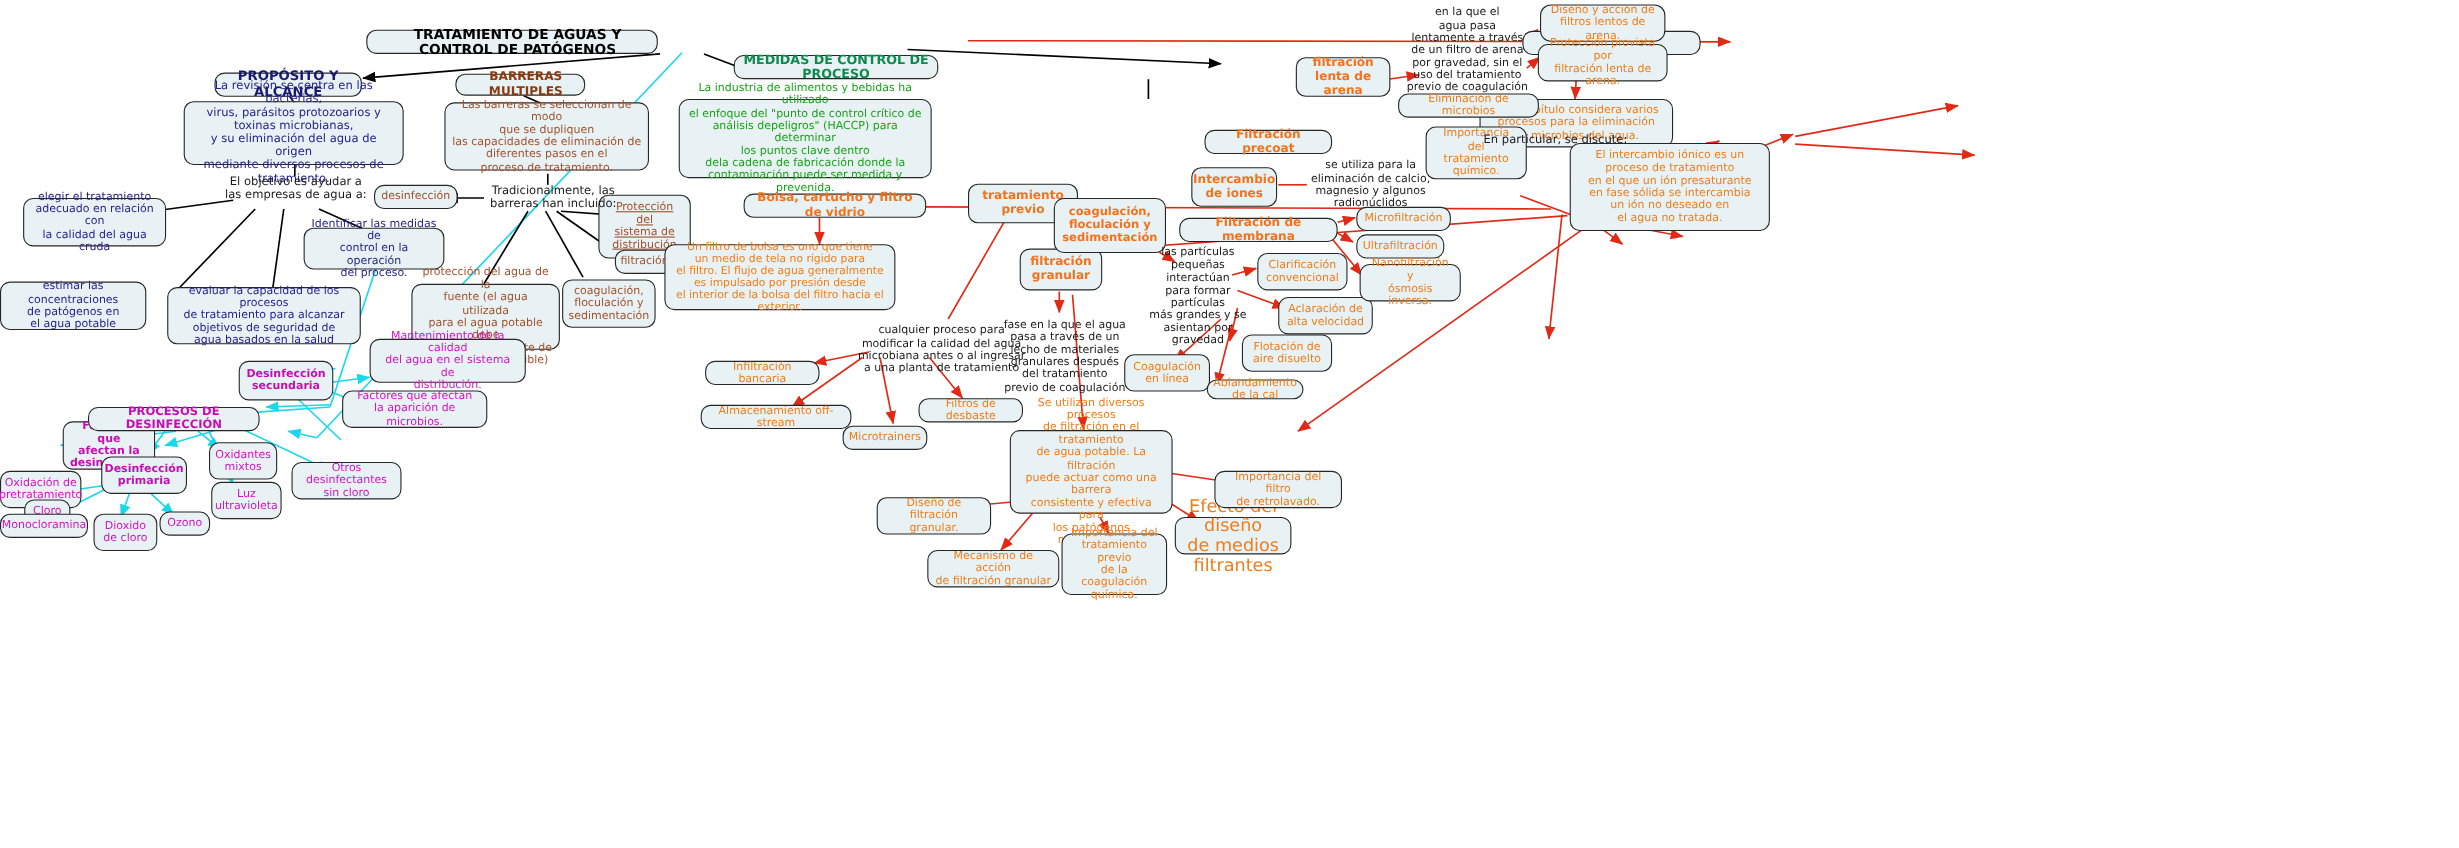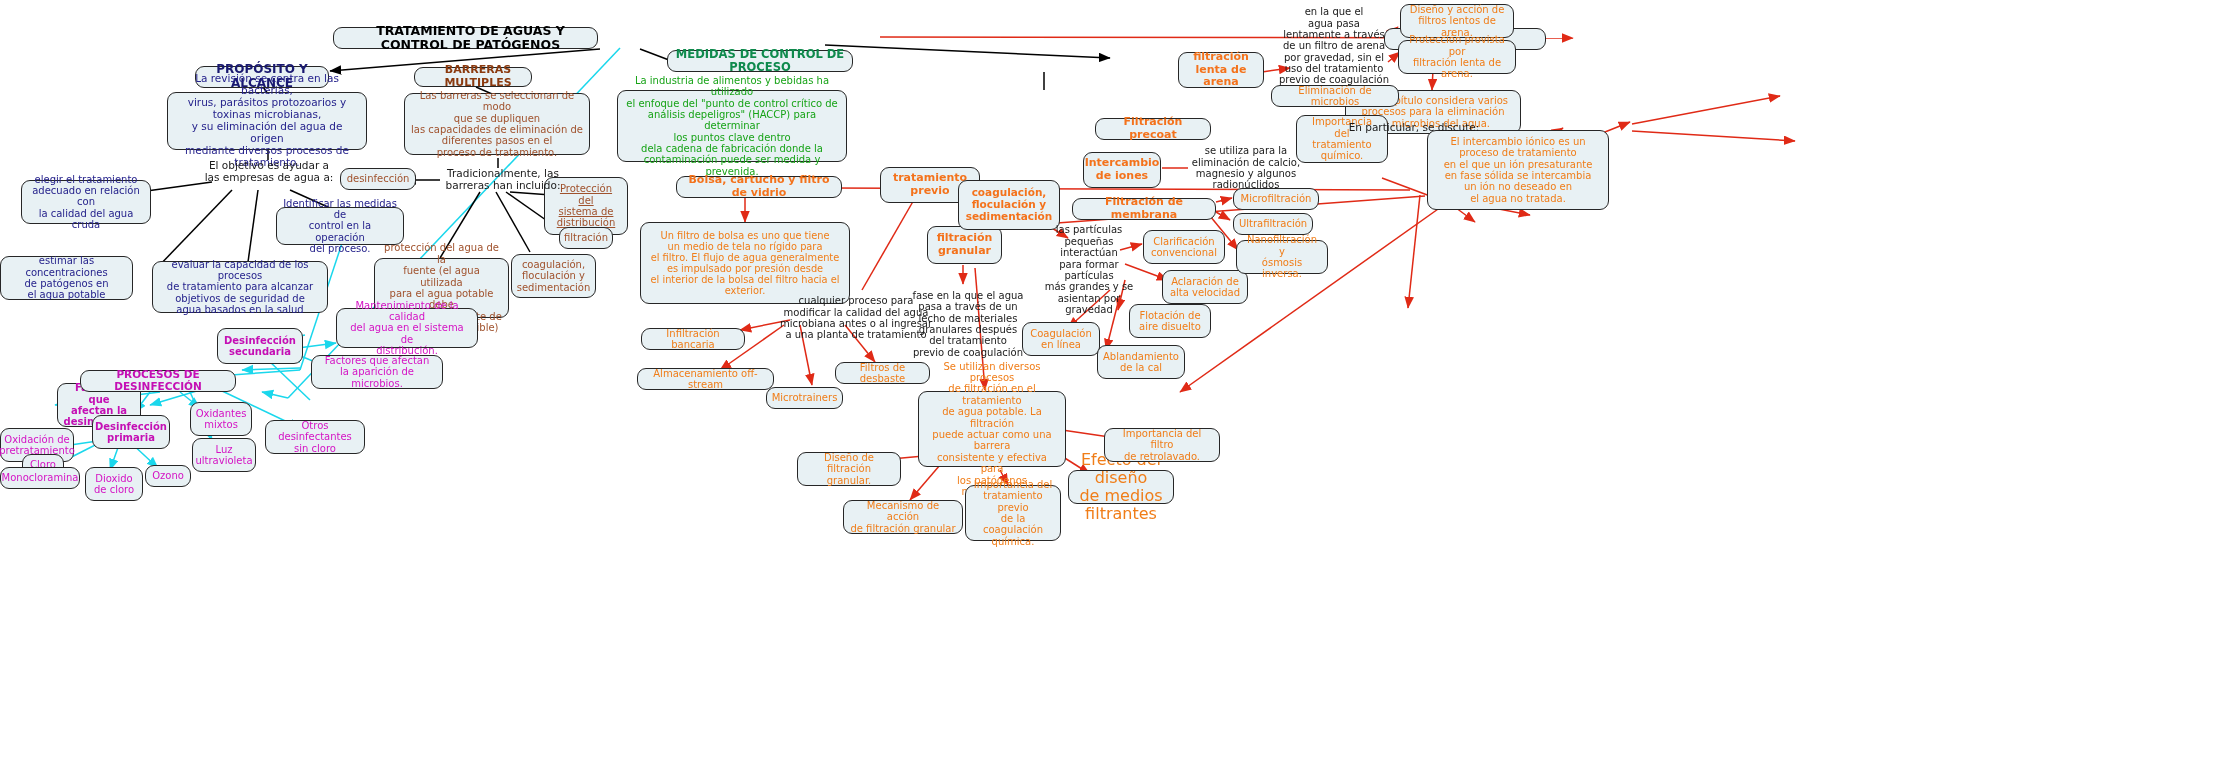--- a/index.html
+++ b/index.html
@@ -282,21 +282,21 @@
   <div class="node t-orangeb" style="left:1384px;top:28px;width:162px;height:22px;font-size:11.5px;">PROCESOS DE ELIMINACIÓN</div>
 
   <div class="node t-orange" style="left:1345px;top:90px;width:176px;height:44px;font-size:10px;">Este capítulo considera varios
 procesos para la eliminación
 de microbios del agua.</div>
 
   <div class="lbl" style="left:1340px;top:120px;width:148px;height:16px;font-size:10.5px;">En particular, se discute:</div>
 
   <div class="node t-orangeb" style="left:676px;top:176px;width:166px;height:22px;font-size:11px;">Bolsa, cartucho y filtro de vidrio</div>
 
-  <div class="node t-orange" style="left:640px;top:222px;width:210px;height:82px;font-size:9.8px;">Un filtro de bolsa es uno que tiene
+  <div class="node t-orange" style="left:604px;top:222px;width:210px;height:60px;font-size:9.8px;">Un filtro de bolsa es uno que tiene
 un medio de tela no rígido para
 el filtro. El flujo de agua generalmente
 es impulsado por presión desde
 el interior de la bolsa del filtro hacia el exterior.</div>
 
   <div class="node t-orangeb" style="left:880px;top:167px;width:100px;height:36px;font-size:11px;">tratamiento
 previo</div>
 
   <div class="lbl" style="left:770px;top:293px;width:172px;height:50px;font-size:10px;">cualquier  proceso para
 modificar la calidad  del agua
@@ -360,35 +360,35 @@
 
   <div class="node t-orange" style="left:1162px;top:270px;width:86px;height:34px;font-size:10px;">Aclaración de
 alta velocidad</div>
 
   <div class="node t-orange" style="left:1129px;top:304px;width:82px;height:34px;font-size:10px;">Flotación de
 aire disuelto</div>
 
   <div class="node t-orange" style="left:1022px;top:322px;width:78px;height:34px;font-size:10px;">Coagulación
 en línea</div>
 
-  <div class="node t-orange" style="left:1097px;top:345px;width:88px;height:34px;font-size:10px;">Ablandamiento
+  <div class="node t-orange" style="left:1097px;top:345px;width:88px;height:18px;font-size:10px;">Ablandamiento
 de la cal</div>
 
   <div class="node t-orangeb" style="left:1178px;top:52px;width:86px;height:36px;font-size:11px;">filtración
 lenta de arena</div>
 
   <div class="lbl" style="left:1274px;top:5px;width:120px;height:82px;font-size:10px;">en la que el
 agua pasa
 lentamente  a través
 de un filtro de arena
 por  gravedad, sin el
 uso del tratamiento
 previo de coagulación</div>
 
-  <div class="node t-orange" style="left:1400px;top:4px;width:114px;height:34px;font-size:10px;">Diseño y acción de
+  <div class="node t-orange" style="left:1400px;top:4px;width:114px;height:34px;font-size:10px;border-radius:10px;">Diseño y acción de
 filtros lentos de arena.</div>
 
   <div class="node t-orange" style="left:1398px;top:40px;width:118px;height:34px;font-size:10px;">Protección provista por
 filtración lenta de arena.</div>
 
   <div class="node t-orangeb" style="left:1095px;top:118px;width:116px;height:22px;font-size:11px;">Filtración precoat</div>
 
   <div class="node t-orange" style="left:1271px;top:85px;width:128px;height:22px;font-size:10px;">Eliminación de microbios</div>
 
   <div class="node t-orange" style="left:1296px;top:115px;width:92px;height:48px;font-size:10px;">Importancia del

